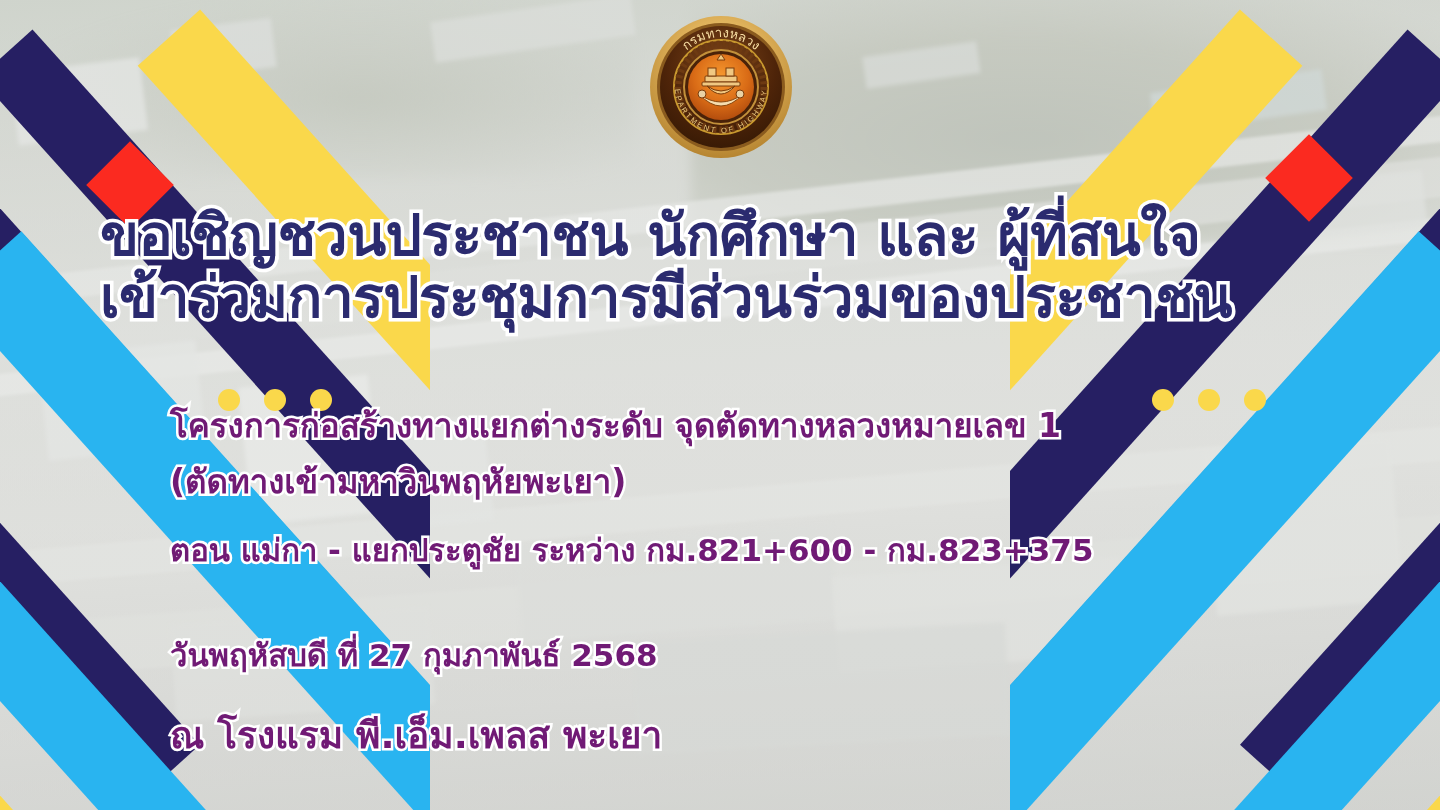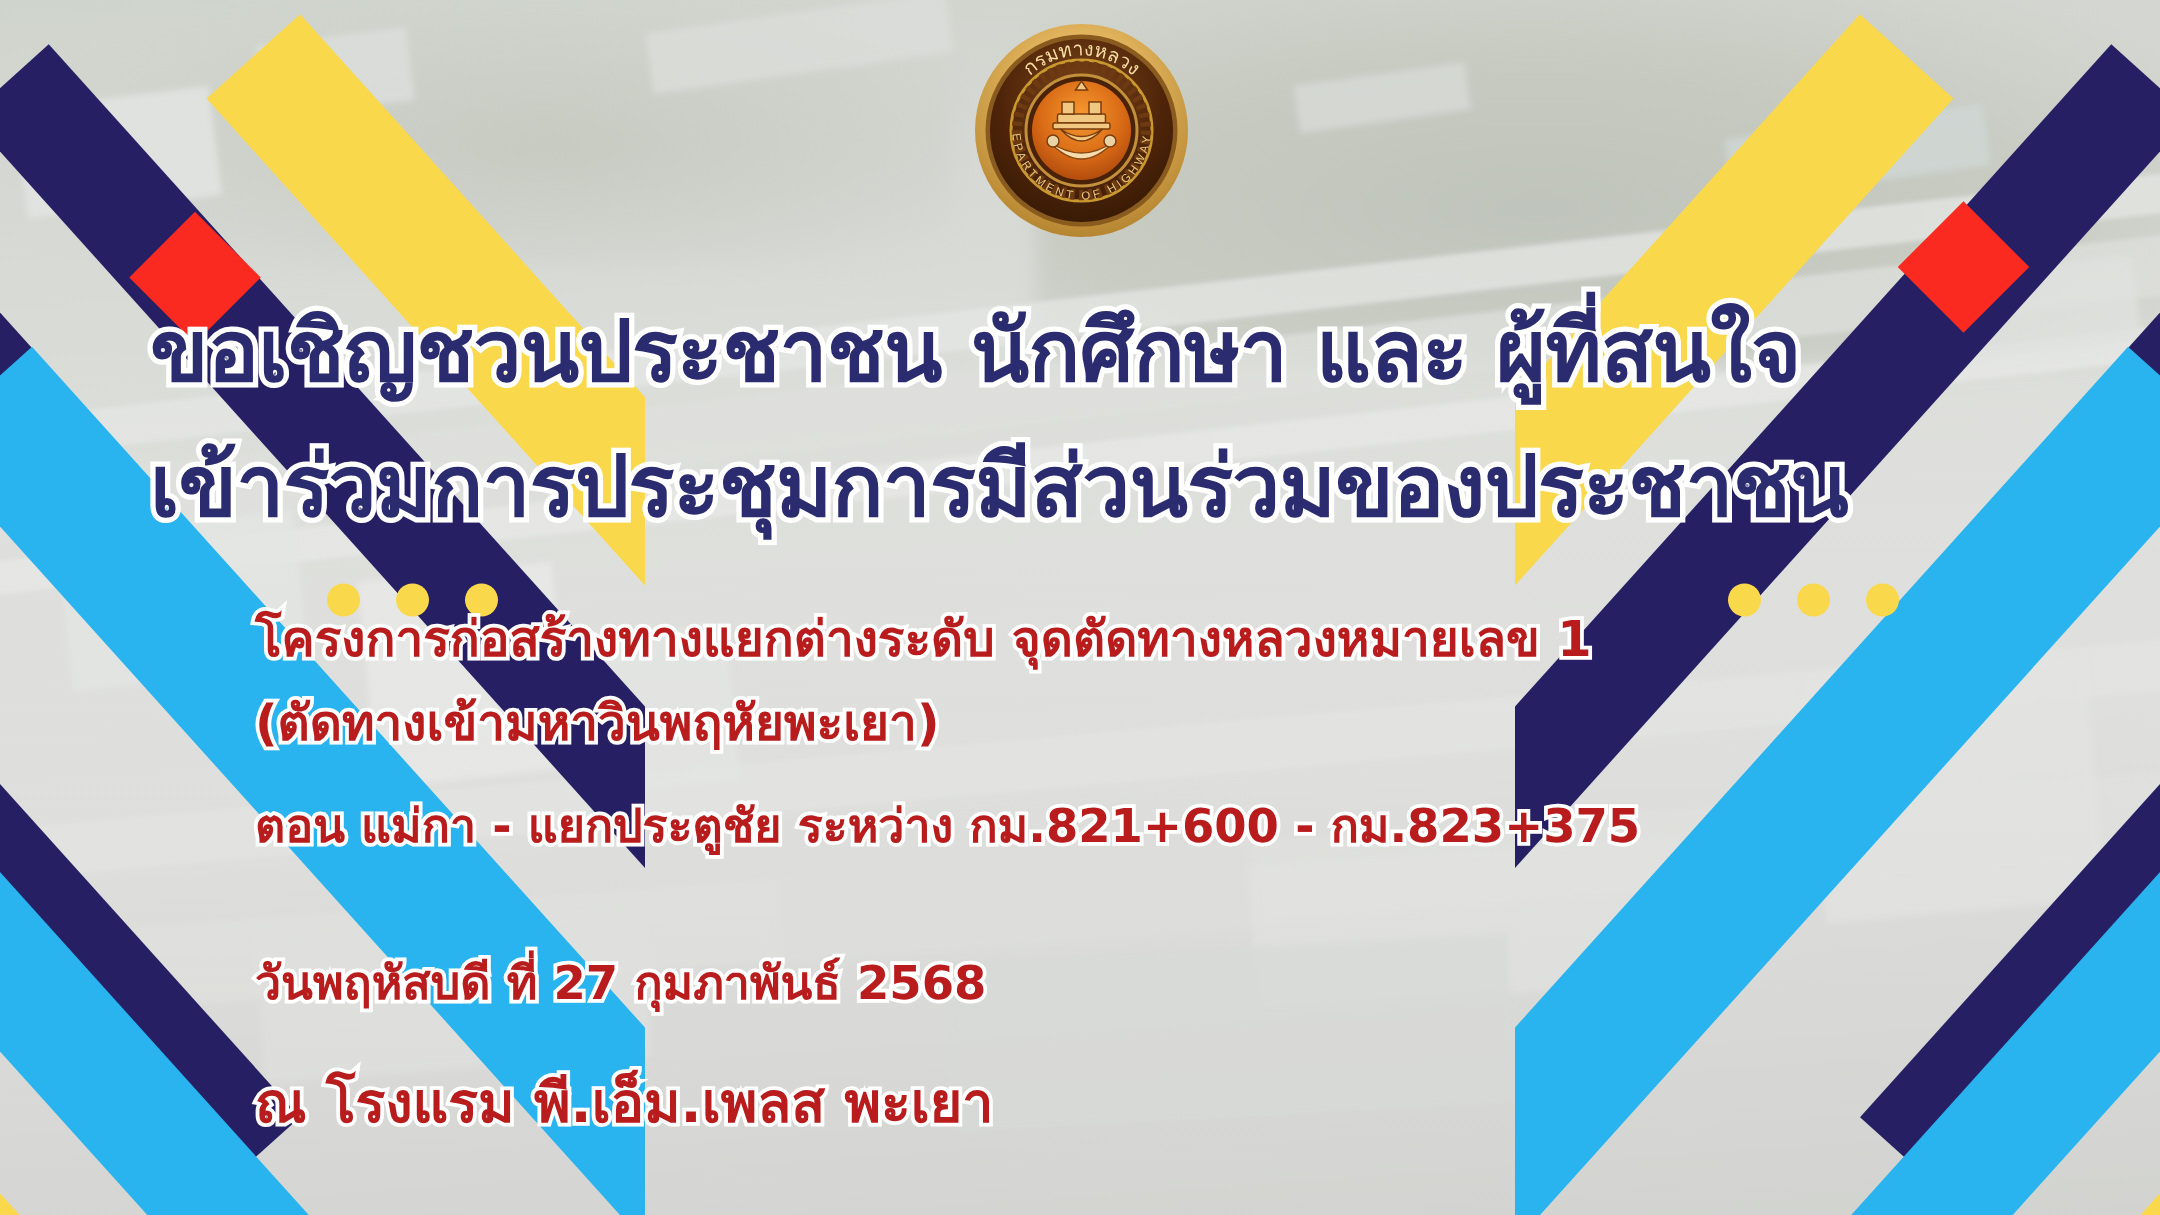--- a/index.html
+++ b/index.html
@@ -80,25 +80,25 @@
   .headline{
     position:absolute;left:50%;transform:translateX(-50%);
     width:1240px;
     color:#2b2b6f;font-weight:700;font-size:57px;line-height:1.03;
     letter-spacing:-0.5px;
     -webkit-text-stroke:7px #ffffff;
     paint-order:stroke fill;
     text-shadow:0 2px 2px rgba(255,255,255,.55);
   }
   .hl1{top:206px;}
-  .hl2{top:268px;margin-top:28px;}
+  .hl2{top:268px;}
 
   .sub{
     position:absolute;left:50%;transform:translateX(-50%);
-    width:1100px;color:#b91c1c;font-weight:700;
+    width:1100px;color:#701a75;font-weight:700;
     -webkit-text-stroke:5px #ffffff;paint-order:stroke fill;
   }
   .s1{top:399px;font-size:33px;}
   .s2{top:455px;font-size:33px;}
   .s3{top:525px;font-size:31px;}
   .s4{top:630px;font-size:31px;}
   .s5{top:705px;font-size:37px;}
 </style>
 </head>
 <body>

